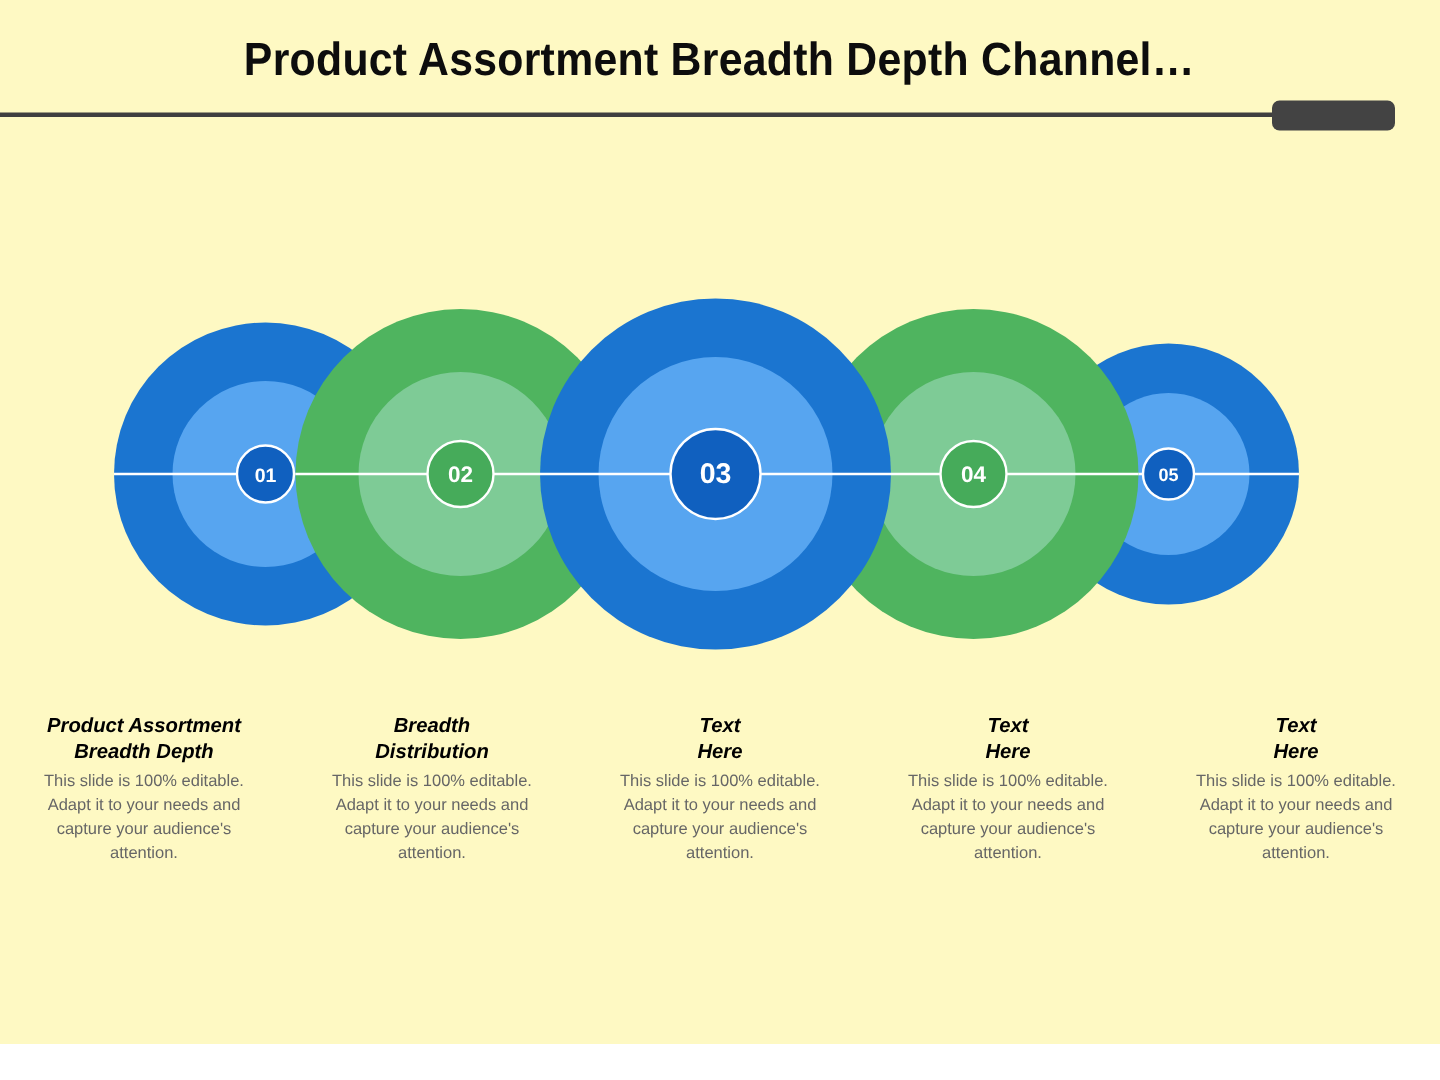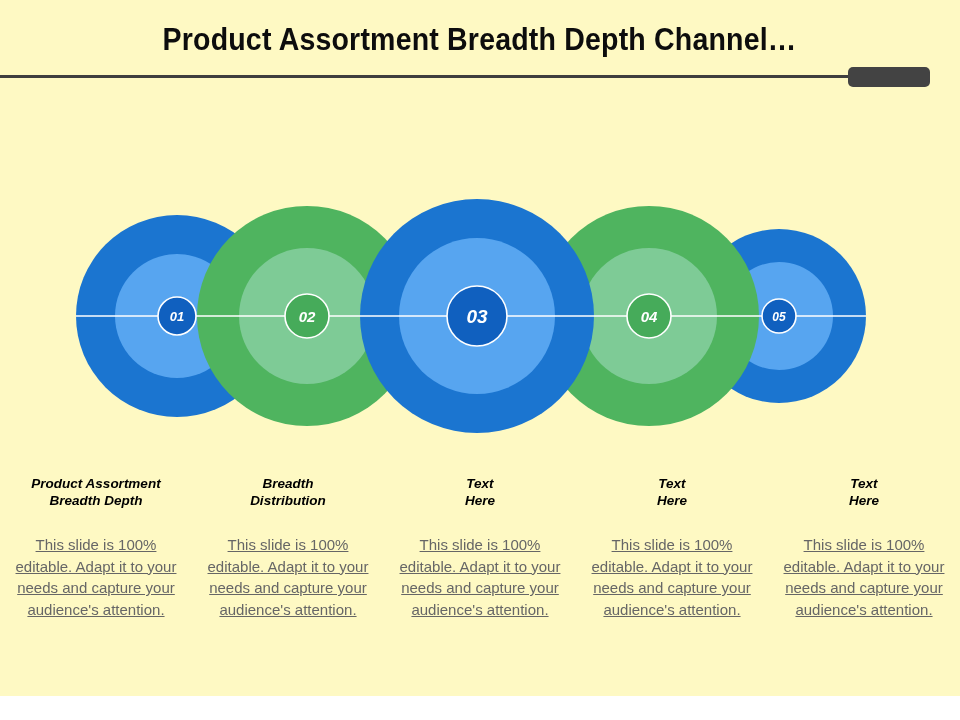--- a/index.html
+++ b/index.html
@@ -72,21 +72,20 @@
     border-radius: 5px;
   }
 
   
   #diagram {
     position: absolute;
     left: 0;
     top: 150px;
     width: 960px;
     height: 340px;
-    font-style: italic;
   }
   #diagram svg { display: block; }
 
   .node-num {
     font-family: "Liberation Sans", sans-serif;
     font-weight: bold;
     fill: #ffffff;
     text-anchor: middle;
     dominant-baseline: central;
   }
@@ -107,29 +106,28 @@
     box-sizing: border-box;
     text-align: center;
   }
   .caption-title {
     font-family: "Liberation Sans", sans-serif;
     font-size: 13.5px;
     font-weight: bold;
     font-style: italic;
     color: #000000;
     line-height: 1.25;
-    margin-bottom: 24px;
+    margin-bottom: 4px;
     white-space: pre-line;
   }
   .caption-body {
     font-family: "Liberation Sans", sans-serif;
-    font-size: 15px;
+    font-size: 11px;
     color: #666666;
     line-height: 1.45;
-    text-decoration: underline;
   }
 </style>
 </head>
 <body>
 
 <div id="slide">
 
   <div id="title-bar">
     <div id="slide-title">Product Assortment Breadth Depth Channel…</div>
   </div>

